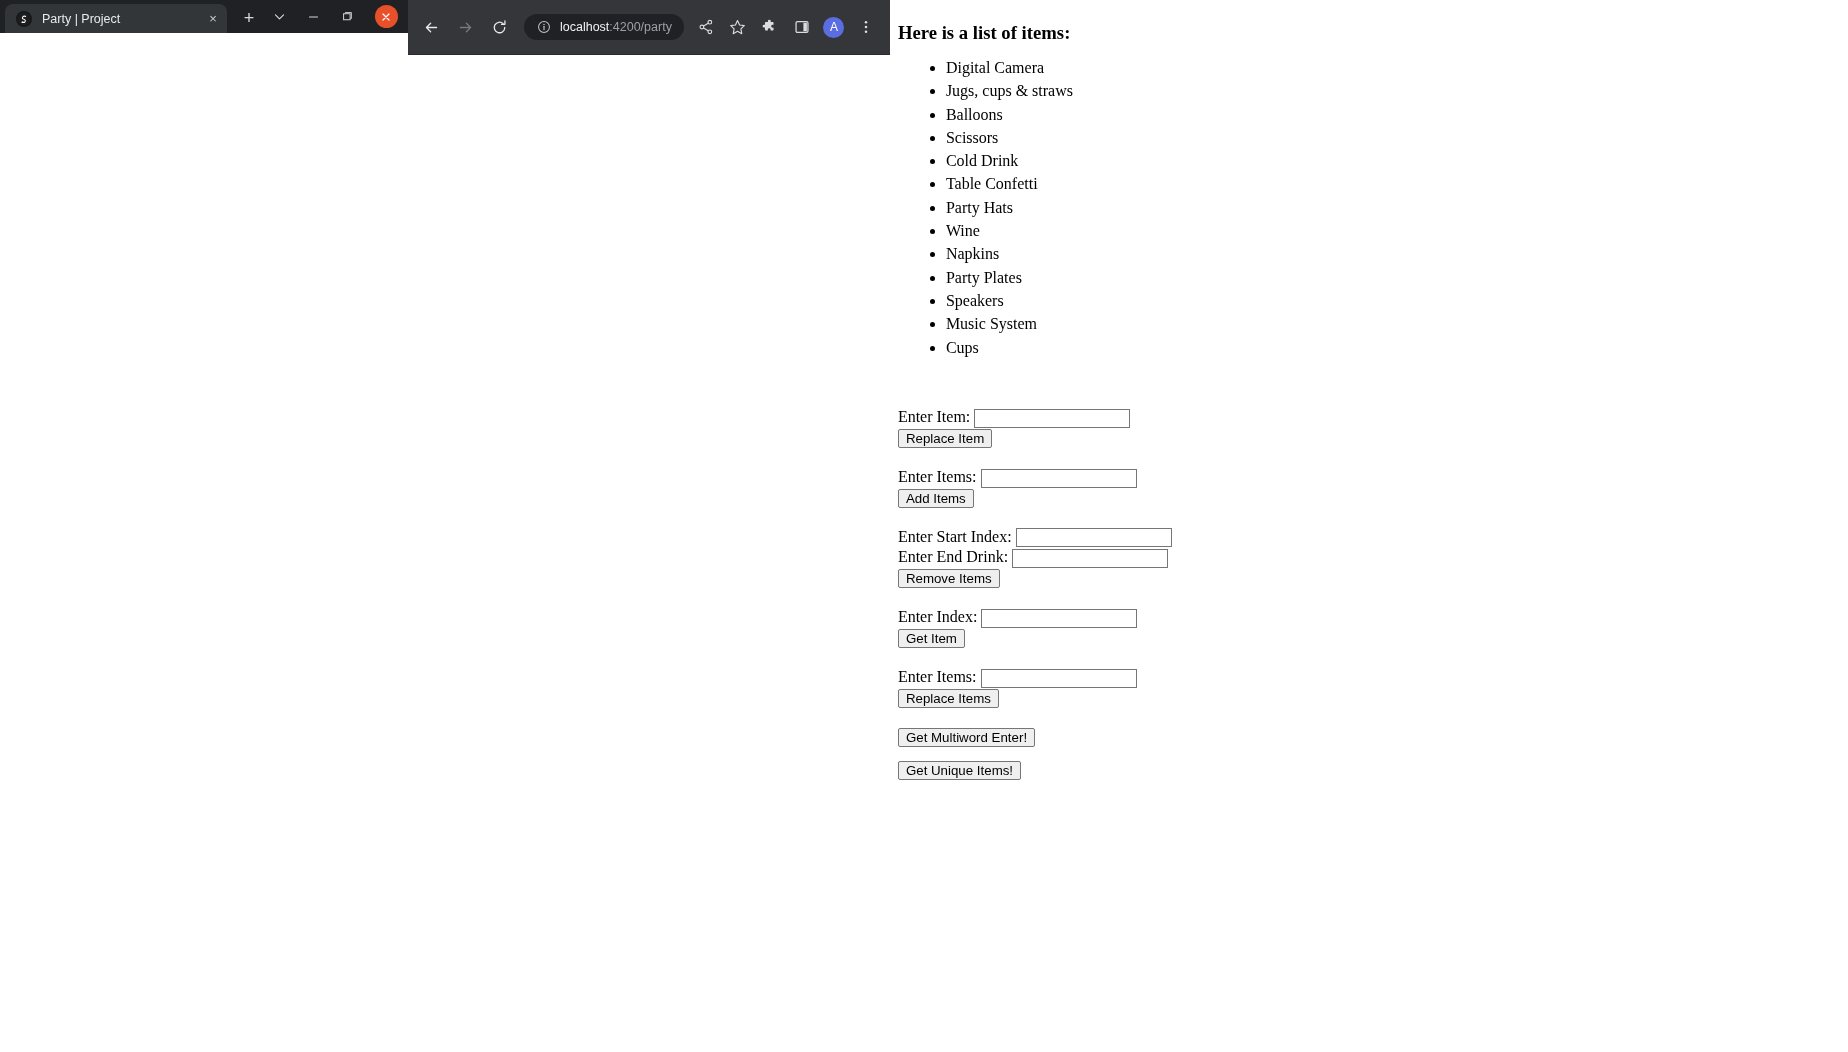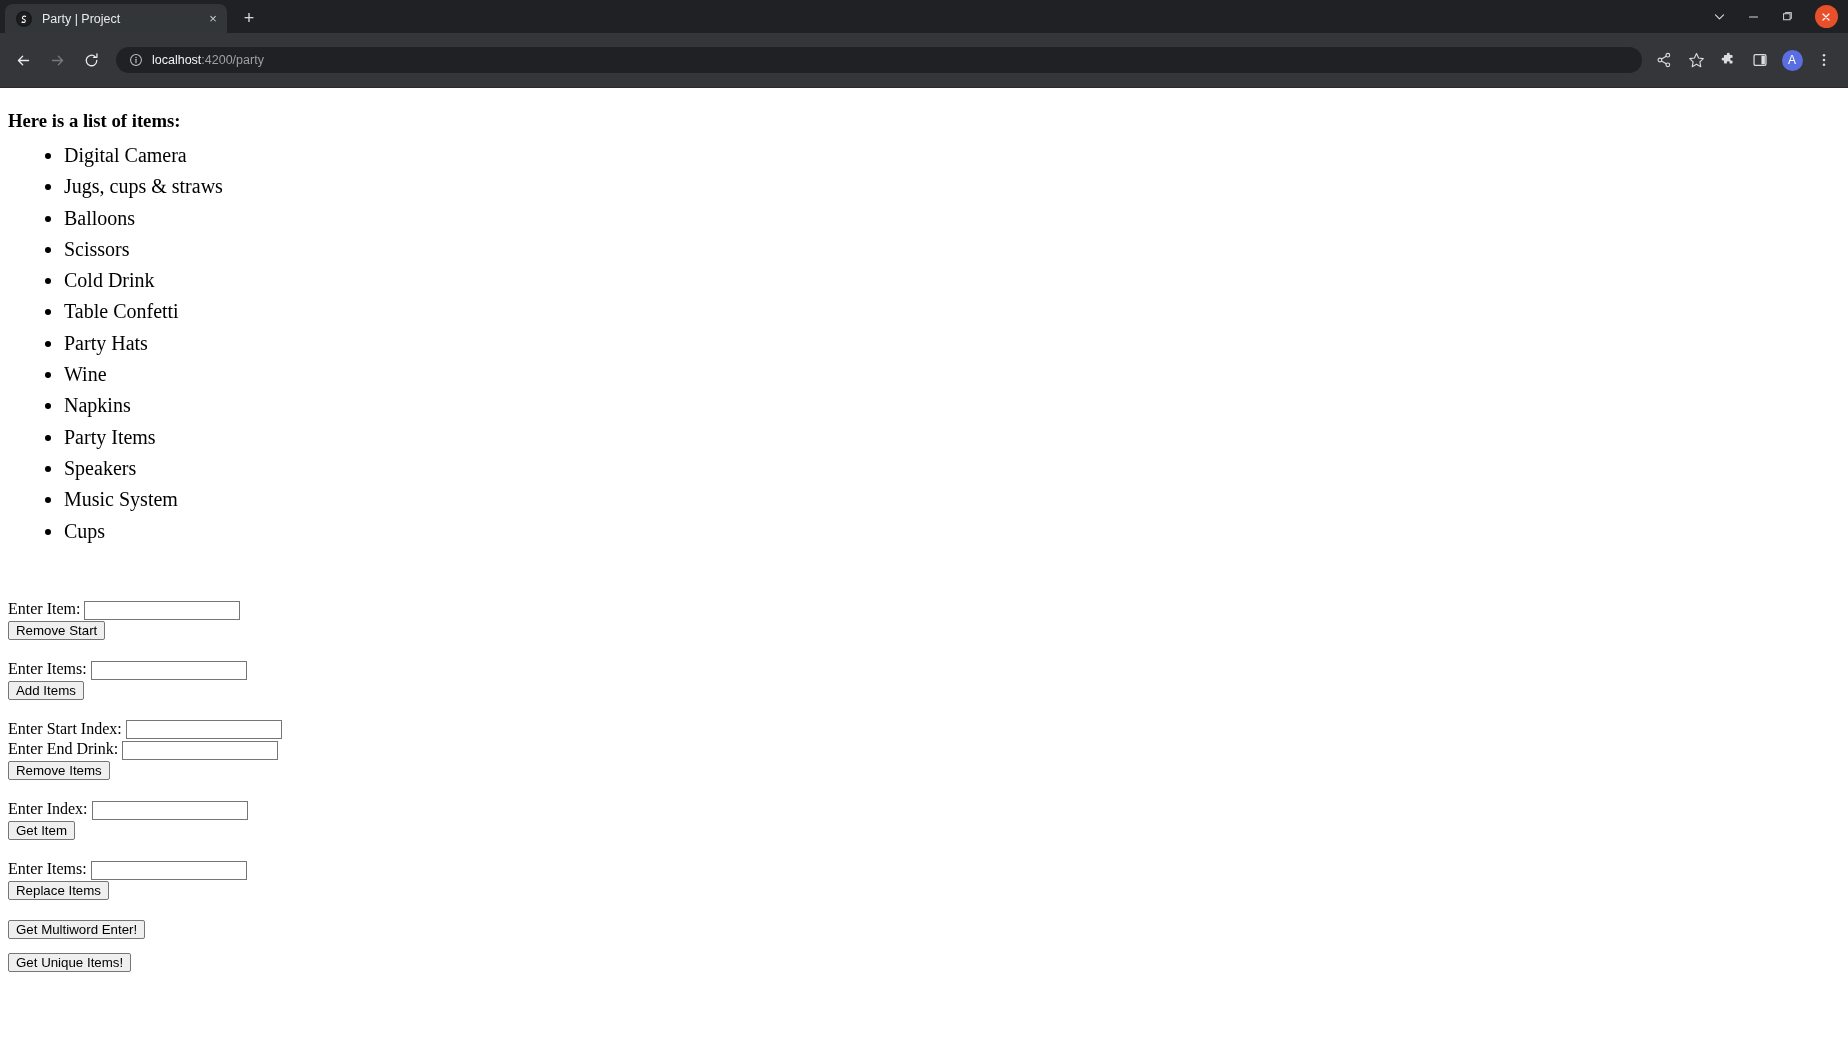--- a/index.html
+++ b/index.html
@@ -12,21 +12,21 @@
     overflow: hidden;
     background: #ffffff;
     font-family: "Liberation Serif", serif;
   }
 
   
   .browser {
     width: 1848px;
     height: 1052px;
     display: flex;
-    flex-direction: column;
+    flex-direction: row;
     background: #ffffff;
   }
 
   .tabstrip {
     height: 33px;
     background: #202124;
     display: flex;
     align-items: flex-end;
     padding: 0;
     position: relative;
@@ -219,24 +219,24 @@
     font-weight: bold;
     margin: 14px 0 16px 0;
     font-family: "Liberation Serif", serif;
   }
   ul.item-list {
     margin: 0 0 0 0;
     padding-left: 40px;
     list-style-type: disc;
   }
   ul.item-list li {
-    font-size: 20px;
+    font-size: 16px;
     line-height: 15.3px;
     padding: 0;
-    margin: 16px;
+    margin: 8px;
   }
   .spacer-block { height: 44px; }
   .form-row {
     font-size: 16px;
     margin: 0;
     padding: 0;
     line-height: 19px;
     white-space: nowrap;
   }
   .form-row + .form-row { margin-top: 0; }
@@ -392,35 +392,35 @@
       <ul class="item-list">
         <li>Digital Camera</li>
         <li>Jugs, cups &amp; straws</li>
         <li>Balloons</li>
         <li>Scissors</li>
         <li>Cold Drink</li>
         <li>Table Confetti</li>
         <li>Party Hats</li>
         <li>Wine</li>
         <li>Napkins</li>
-        <li>Party Items</li>
+        <li>Party Plates</li>
         <li>Speakers</li>
         <li>Music System</li>
         <li>Cups</li>
       </ul>
 
       <div class="spacer-block"></div>
 
       <div class="group">
         <div class="form-row">
           <span>Enter Item:</span>
           <input class="txt w150" type="text" value="" style="">
         </div>
         <div class="form-row btn-line">
-          <button class="btn">Remove Start</button>
+          <button class="btn">Replace Item</button>
         </div>
       </div>
 
       <div class="gap-sm"></div>
 
       <div class="group">
         <div class="form-row">
           <span>Enter Items:</span>
           <input class="txt w150" type="text" value="" style="">
         </div>

